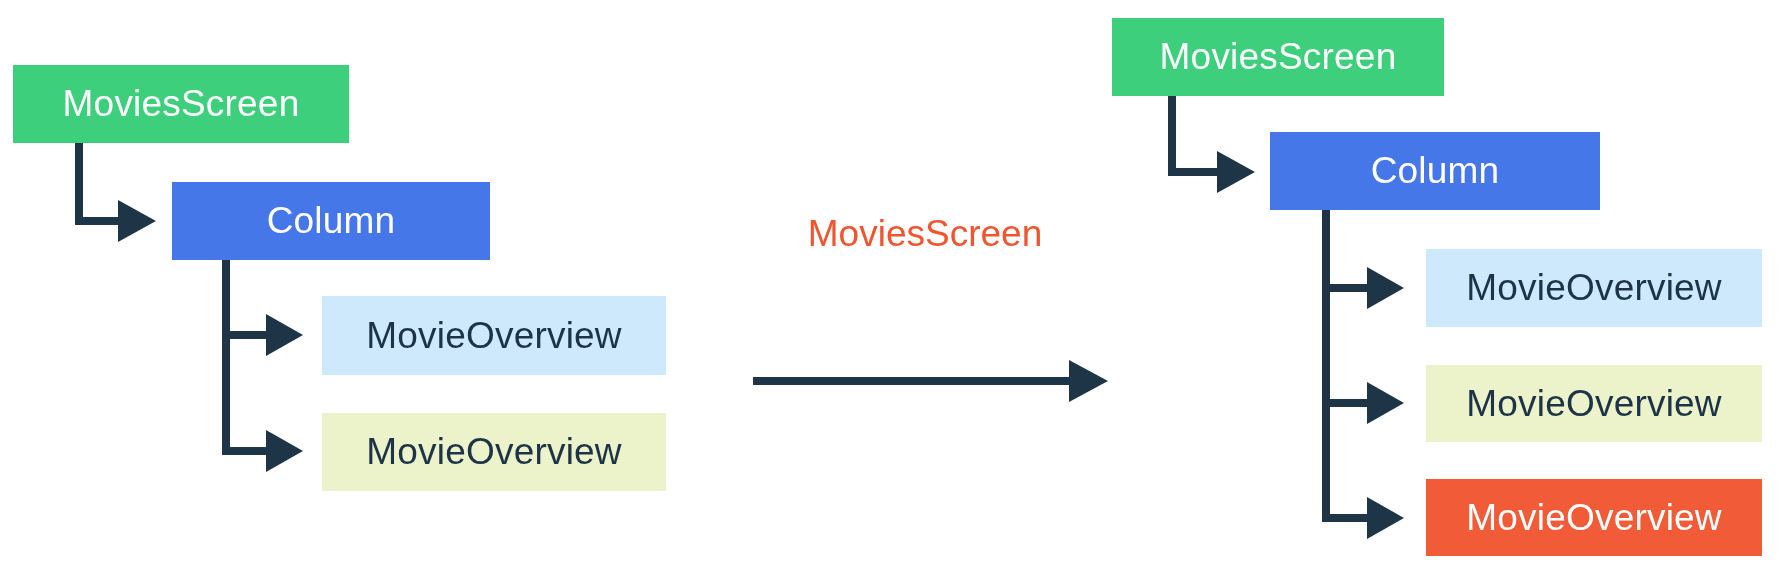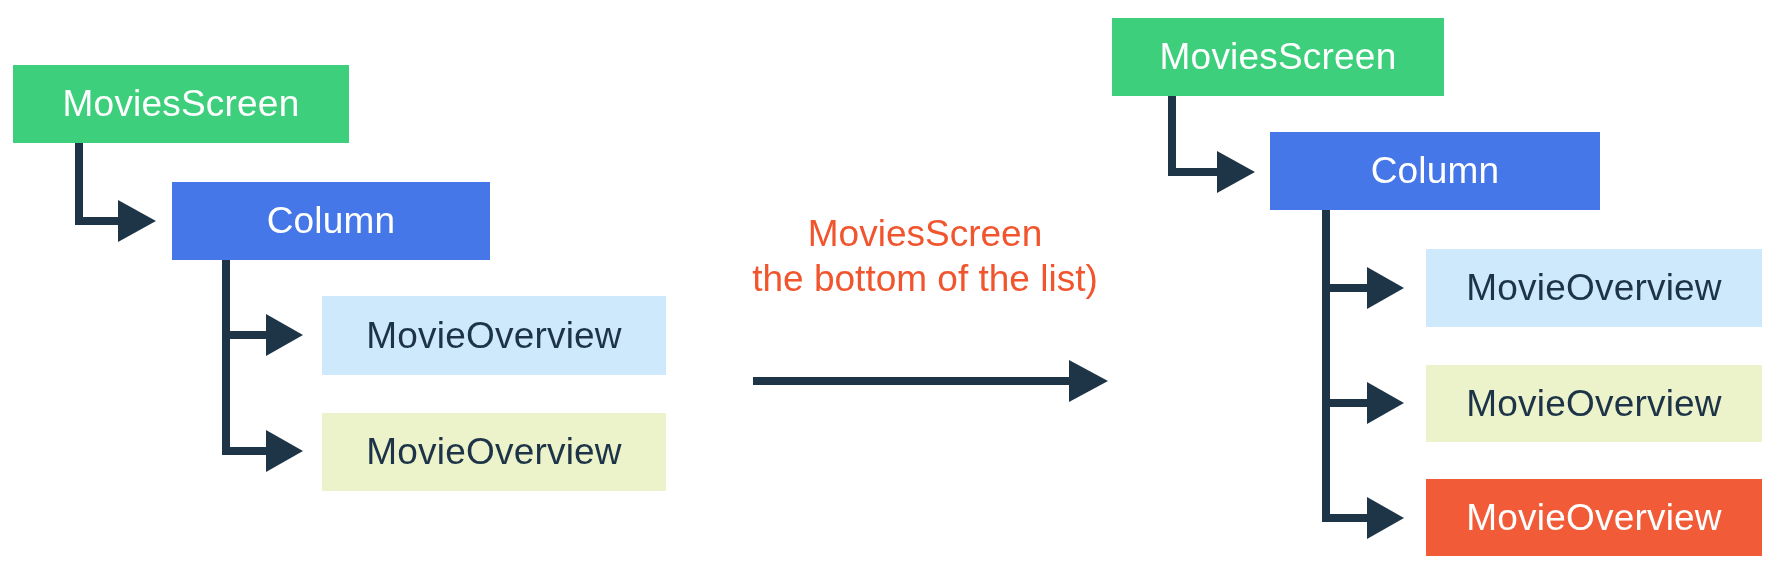--- a/index.html
+++ b/index.html
@@ -104,21 +104,20 @@
     </g>
   </svg>
 
   <div class="node l-root" style="background-color: rgb(62, 207, 125); color: rgb(255, 255, 255);">MoviesScreen</div>
   <div class="node l-column" style="background-color: rgb(69, 119, 232); color: rgb(255, 255, 255);">Column</div>
   <div class="node l-child1" style="background-color: rgb(207, 233, 252); color: rgb(29, 52, 72);">MovieOverview</div>
   <div class="node l-child2" style="background-color: rgb(236, 242, 201); color: rgb(29, 52, 72);">MovieOverview</div>
 
   <div class="annotation" style="color: rgb(241, 85, 46);">
     <div>MoviesScreen</div>
-    <div>the bottom of the list)</div>
   </div>
 
   <div class="node r-root" style="background-color: rgb(62, 207, 125); color: rgb(255, 255, 255);">MoviesScreen</div>
   <div class="node r-column" style="background-color: rgb(69, 119, 232); color: rgb(255, 255, 255);">Column</div>
   <div class="node r-child1" style="background-color: rgb(207, 233, 252); color: rgb(29, 52, 72);">MovieOverview</div>
   <div class="node r-child2" style="background-color: rgb(236, 242, 201); color: rgb(29, 52, 72);">MovieOverview</div>
   <div class="node r-child3" style="background-color: rgb(242, 91, 56); color: rgb(255, 255, 255);">MovieOverview</div>
 
 </div>
 

